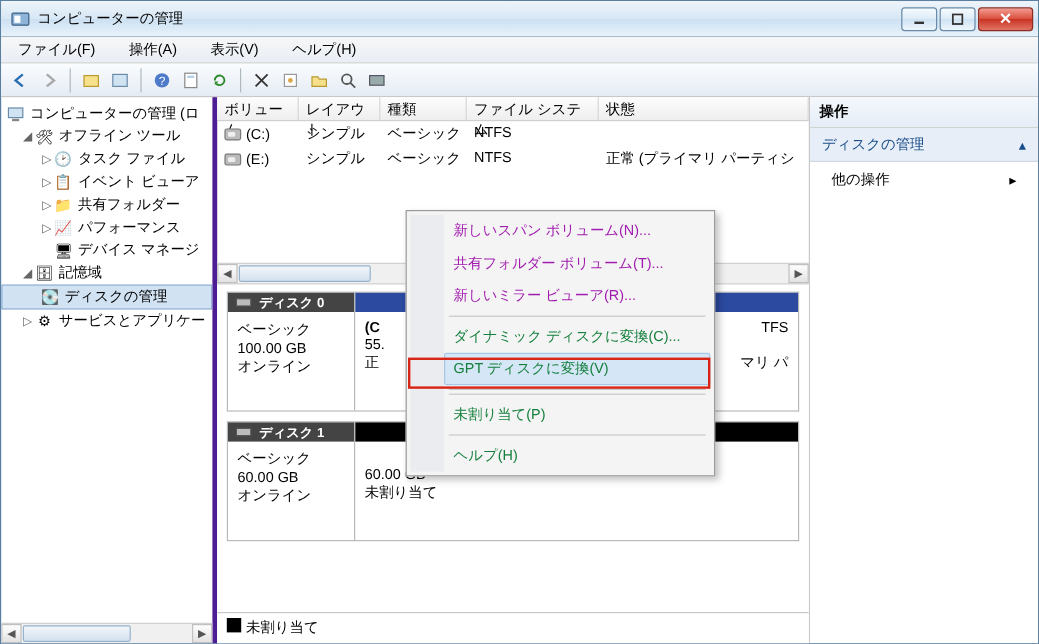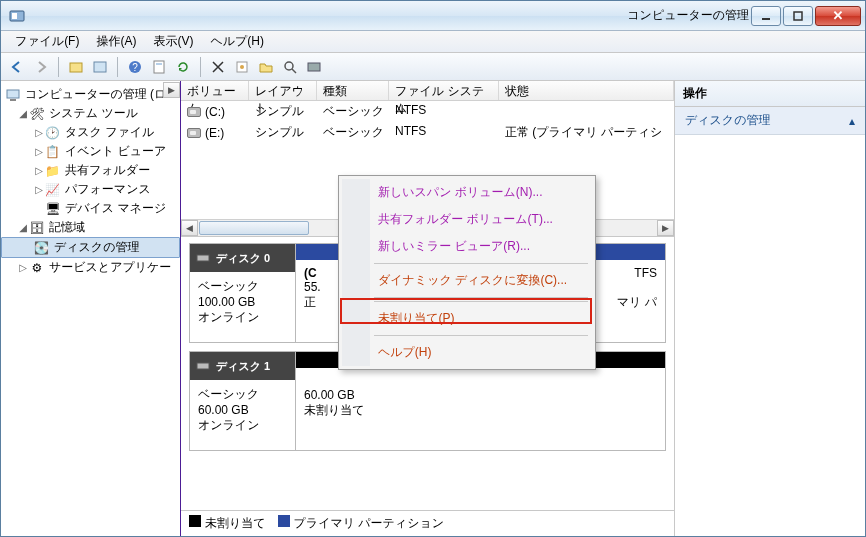--- a/index.html
+++ b/index.html
@@ -19,21 +19,21 @@
     display: flex; flex-direction: column;
   }
   .titlebar {
     height: 30px;
     background: linear-gradient(to bottom, #eef5fb 0%, #d7e7f5 50%, #cbe0f2 51%, #e8f2fa 100%);
     border-bottom: 1px solid #a7b8c9;
     display: flex; align-items: center;
     padding: 0 4px 0 8px;
   }
   .titlebar .app-icon { width: 16px; height: 16px; margin-right: 6px; display:flex; align-items:center; justify-content:center;}
-  .titlebar .title { flex: 1; color: #000; text-align: right; }
+  .titlebar .title { flex: 1; color: #000; }
   .winbtns { display: flex; gap: 0; }
   .winbtn {
     width: 30px; height: 20px;
     border: 1px solid #6a8aa8;
     border-radius: 3px;
     margin-left: 2px;
     background: linear-gradient(to bottom, #f6fbff, #dcebf7 50%, #cfe3f3 51%, #eef6fc);
     display: flex; align-items: center; justify-content: center;
     font-size: 10px;
     color: #333;
@@ -46,21 +46,21 @@
     font-weight: bold;
     font-size: 13px;
   }
   
   .menubar {
     height: 22px;
     background: linear-gradient(to bottom, #f7f7f7, #e9eef5);
     border-bottom: 1px solid #c8c8c8;
     display: flex; align-items: center;
     padding: 0 6px;
-    gap: 1px;
+    gap: 12px;
   }
   .menuitem { padding: 2px 8px; color: #000; }
   
   .toolbar {
     height: 28px;
     background: linear-gradient(to bottom, #fafcfe, #e5ecf4);
     border-bottom: 1px solid #c8c8c8;
     display: flex; align-items: center;
     padding: 0 6px;
     gap: 4px;
@@ -69,22 +69,22 @@
   .tsep { width: 1px; height: 20px; background: #b0b8c0; margin: 0 3px; }
   
   .main {
     flex: 1;
     display: flex;
     min-height: 0;
   }
   
   .tree-panel {
     width: 180px;
-    border-right: 1px solid #4c1d95;
-    display: flex; flex-direction: row;
+    border-right: 4px solid #4c1d95;
+    display: flex; flex-direction: column;
     overflow: hidden;
   }
   .tree {
     flex: 1; overflow: hidden;
     padding: 4px 0;
   }
   .tree-item {
     display: flex; align-items: center;
     padding: 1px 2px 1px 4px;
     white-space: nowrap;
@@ -148,21 +148,21 @@
     height: 100px;
     background:#fff;
   }
   .disk-label-col {
     width: 106px;
     border-right: 1px solid #b9b9b9;
     padding: 6px 8px;
     font-size: 12px;
     position: relative;
   }
-  .disk-title-bar { height:28px; background:#444; color:#fff; font-weight:bold; font-size:11px; padding:1px 6px; display:flex; align-items:center; gap:6px;}
+  .disk-title-bar { height:16px; background:#444; color:#fff; font-weight:bold; font-size:11px; padding:1px 6px; display:flex; align-items:center; gap:6px;}
   .disk-stripe-icon { width:14px; height:14px; display:inline-block; }
   .disk-part-col { flex:1; display:flex; flex-direction:column; }
   .disk-part-stripe { height:16px; background:#2b4aa0; }
   .disk-part-stripe.unalloc { background:#000; }
   .disk-part-body { flex:1; padding:6px 8px; border-left:0; font-size:12px;}
   .legend { border-top:1px solid #c8c8c8; padding:4px 8px; display:flex; align-items:center; gap:12px; font-size:12px; }
   .legend-swatch { width:12px; height:12px; display:inline-block; margin-right:4px;}
   .legend-swatch.black{ background:#000;}
   .legend-swatch.blue{ background:#2b4aa0;}
   
@@ -175,21 +175,21 @@
     position: absolute;
     left: 338px; top: 175px;
     width: 258px;
     background: #f4f4f4;
     border: 1px solid #9b9b9b;
     box-shadow: 3px 3px 6px rgba(0,0,0,0.25);
     padding: 3px;
     z-index: 100;
   }
   .cm-inner { background:#f4f4f4; border-left: 28px solid #eaecef; }
-  .cm-item { padding: 5px 10px 5px 8px; color:#c2410c; font-size:12px;}
+  .cm-item { padding: 5px 10px 5px 8px; color:#15803d; font-size:12px;}
   .cm-item.disabled { color:#a21caf; }
   .cm-item.hover { background:#d5e6f7; border:1px solid #a7c7e7; border-radius:2px; padding:4px 9px 4px 7px;}
   .cm-sep { height:1px; background:#c8c8c8; margin:3px 4px;}
   .highlight-box {
     position:absolute;
     left:340px; top:298px;
     width:252px; height:26px;
     border:2px solid #d82414;
     z-index:101; pointer-events:none;
   }
@@ -311,21 +311,21 @@
               <svg width="14" height="14">
                 <rect x="1" y="2" width="12" height="8" fill="#cfe3f3" stroke="#6a8aa8"></rect>
                 <rect x="4" y="11" width="6" height="2" fill="#888"></rect>
               </svg>
             </span>
           <span>コンピューターの管理 (ロ</span>
         </div>
         <div class="tree-item indent-1">
           <span class="tree-twisty">◢</span>
           <span class="tree-icon">🛠</span>
-          <span>システム ツール</span>
+          <span>オフライン ツール</span>
         </div>
         <div class="tree-item indent-2">
           <span class="tree-twisty">▷</span>
           <span class="tree-icon">🕑</span>
           <span>タスク ファイル</span>
         </div>
         <div class="tree-item indent-2">
           <span class="tree-twisty">▷</span>
           <span class="tree-icon">📋</span>
           <span>イベント ビューア</span>
@@ -461,42 +461,46 @@
               <div>&nbsp;</div>
               <div>60.00 GB</div>
               <div>未割り当て</div>
             </div>
           </div>
         </div>
 
         <div style="flex:1"></div>
         <div class="legend">
           <span><span class="legend-swatch black"></span><span>未割り当て</span></span>
-          <span><span class="legend-swatch blue"></span><span>プライマリ パーティション</span></span>
         </div>
       </div>
     </div>
 
     <div class="right-panel">
       <div class="right-header">操作</div>
       <div class="right-section">
         <span>ディスクの管理</span>
         <span>▴</span>
+      </div>
+      <div class="right-item">
+        <span>他の操作</span>
+        <span>▸</span>
       </div>
     </div>
   </div>
 </div>
 
 <div class="context-menu">
   <div class="cm-inner">
     <div class="cm-item disabled">新しいスパン ボリューム(N)...</div>
     <div class="cm-item disabled">共有フォルダー ボリューム(T)...</div>
     <div class="cm-item disabled">新しいミラー ビューア(R)...</div>
     <div class="cm-sep"></div>
     <div class="cm-item">ダイナミック ディスクに変換(C)...</div>
+    <div class="cm-item hover">GPT ディスクに変換(V)</div>
     <div class="cm-sep"></div>
     <div class="cm-sep"></div>
     <div class="cm-item">未割り当て(P)</div>
     <div class="cm-sep"></div>
     <div class="cm-item">ヘルプ(H)</div>
   </div>
 </div>
 <div class="highlight-box"></div>
 
 </body></html>

